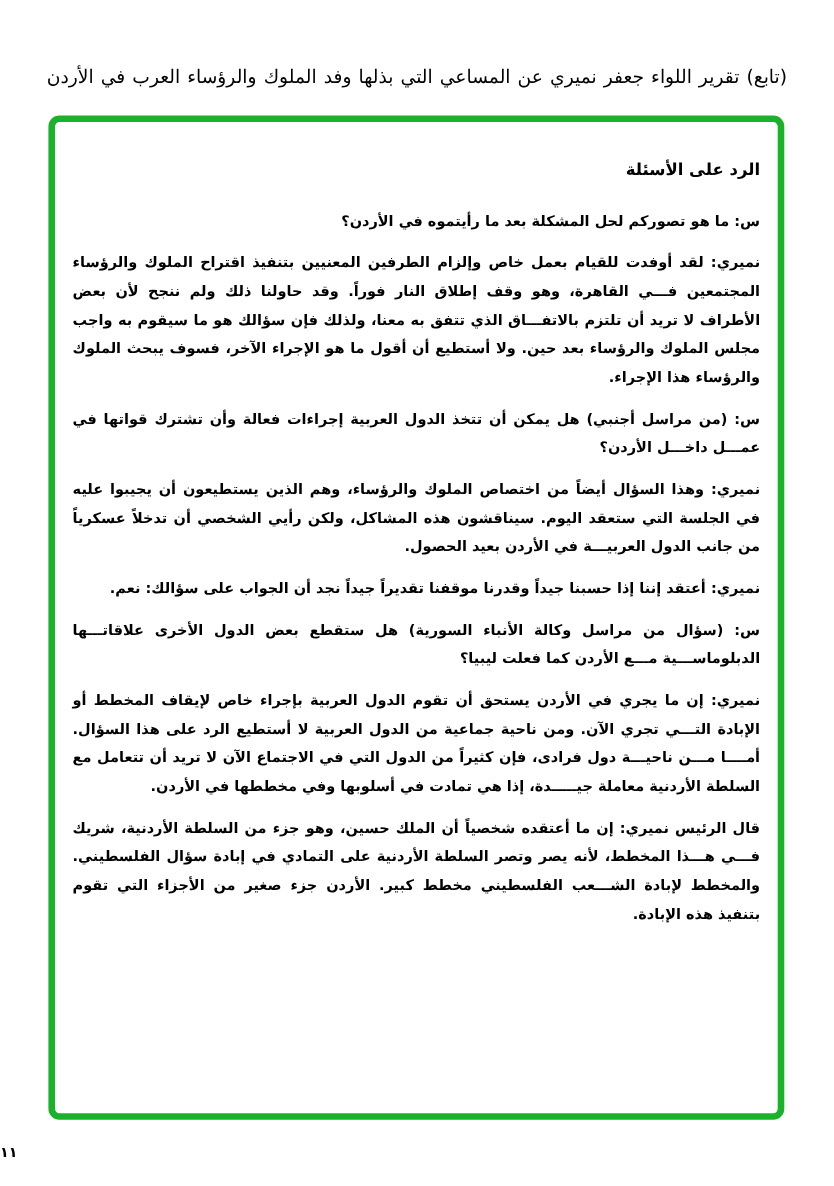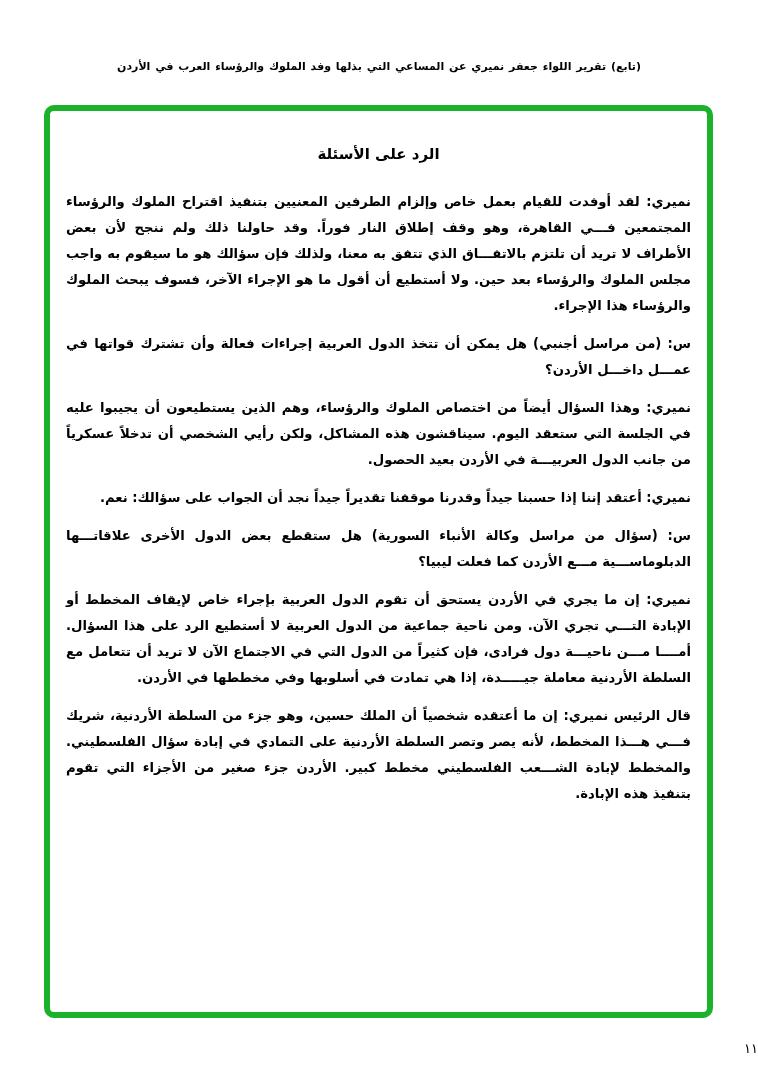--- a/index.html
+++ b/index.html
@@ -14,71 +14,71 @@
     color: var(--ink);
     direction: rtl;
     overflow: hidden;
   }
   .page-header {
     position: absolute;
     top: 60px;
     left: 0;
     width: 758px;
     text-align: center;
-    font-size: 11px;
-    font-weight: bold;
+    font-size: 17px;
+    font-weight: normal;
     letter-spacing: 0;
     word-spacing: 1px;
   }
   .document-frame {
     position: absolute;
     left: 44px;
     top: 105px;
     width: 669px;
     height: 913px;
     border: 6px solid var(--frame-green);
     border-radius: 10px;
     background: var(--paper);
   }
   .document-content {
     padding: 34px 16px 0 16px;
   }
   .document-title {
-    text-align: center;
     font-size: 15px;
     font-weight: bold;
     margin-bottom: 26px;
   }
   .document-content p {
     font-size: 13.2px;
     font-weight: bold;
     line-height: 26px;
     text-align: justify;
     text-justify: inter-word;
     margin-bottom: 12px;
   }
   .page-number {
     position: absolute;
     bottom: 22px;
     left: 0;
     width: 758px;
-    text-align: right;
+    text-align: left;
     font-size: 13px;
-    font-weight: normal;
+    font-weight: bold;
   }
 </style>
 </head>
 <body>
 
 <div class="page-header">(تابع) تقرير اللواء جعفر نميري عن المساعي التي بذلها وفد الملوك والرؤساء العرب في الأردن</div>
 
 <div class="document-frame">
   <div class="document-content">
     <div class="document-title">الرد على الأسئلة</div>
 
+    <p>س: ما هو تصوركم لحل المشكلة بعد ما رأيتموه في الأردن؟</p>
     <p>نميري: لقد أوفدت للقيام بعمل خاص وإلزام الطرفين المعنيين بتنفيذ اقتراح الملوك والرؤساء المجتمعين فـــي القاهرة، وهو وقف إطلاق النار فوراً. وقد حاولنا ذلك ولم ننجح لأن بعض الأطراف لا تريد أن تلتزم بالاتفـــاق الذي تتفق به معنا، ولذلك فإن سؤالك هو ما سيقوم به واجب مجلس الملوك والرؤساء بعد حين. ولا أستطيع أن أقول ما هو الإجراء الآخر، فسوف يبحث الملوك والرؤساء هذا الإجراء.</p>
     <p>س: (من مراسل أجنبي) هل يمكن أن تتخذ الدول العربية إجراءات فعالة وأن تشترك قواتها في عمـــل داخـــل الأردن؟</p>
     <p>نميري: وهذا السؤال أيضاً من اختصاص الملوك والرؤساء، وهم الذين يستطيعون أن يجيبوا عليه في الجلسة التي ستعقد اليوم. سيناقشون هذه المشاكل، ولكن رأيي الشخصي أن تدخلاً عسكرياً من جانب الدول العربيـــة في الأردن بعيد الحصول.</p>
     <p>نميري: أعتقد إننا إذا حسبنا جيداً وقدرنا موقفنا تقديراً جيداً نجد أن الجواب على سؤالك: نعم.</p>
     <p>س: (سؤال من مراسل وكالة الأنباء السورية) هل ستقطع بعض الدول الأخرى علاقاتـــها الدبلوماســـية مـــع الأردن كما فعلت ليبيا؟</p>
     <p>نميري: إن ما يجري في الأردن يستحق أن تقوم الدول العربية بإجراء خاص لإيقاف المخطط أو الإبادة التـــي تجري الآن. ومن ناحية جماعية من الدول العربية لا أستطيع الرد على هذا السؤال. أمــــا مـــن ناحيـــة دول فرادى، فإن كثيراً من الدول التي في الاجتماع الآن لا تريد أن تتعامل مع السلطة الأردنية معاملة جيـــــدة، إذا هي تمادت في أسلوبها وفي مخططها في الأردن.</p>
     <p>قال الرئيس نميري: إن ما أعتقده شخصياً أن الملك حسين، وهو جزء من السلطة الأردنية، شريك فـــي هـــذا المخطط، لأنه يصر وتصر السلطة الأردنية على التمادي في إبادة سؤال الفلسطيني. والمخطط لإبادة الشـــعب الفلسطيني مخطط كبير. الأردن جزء صغير من الأجزاء التي تقوم بتنفيذ هذه الإبادة.</p>
   </div>
 </div>
 

